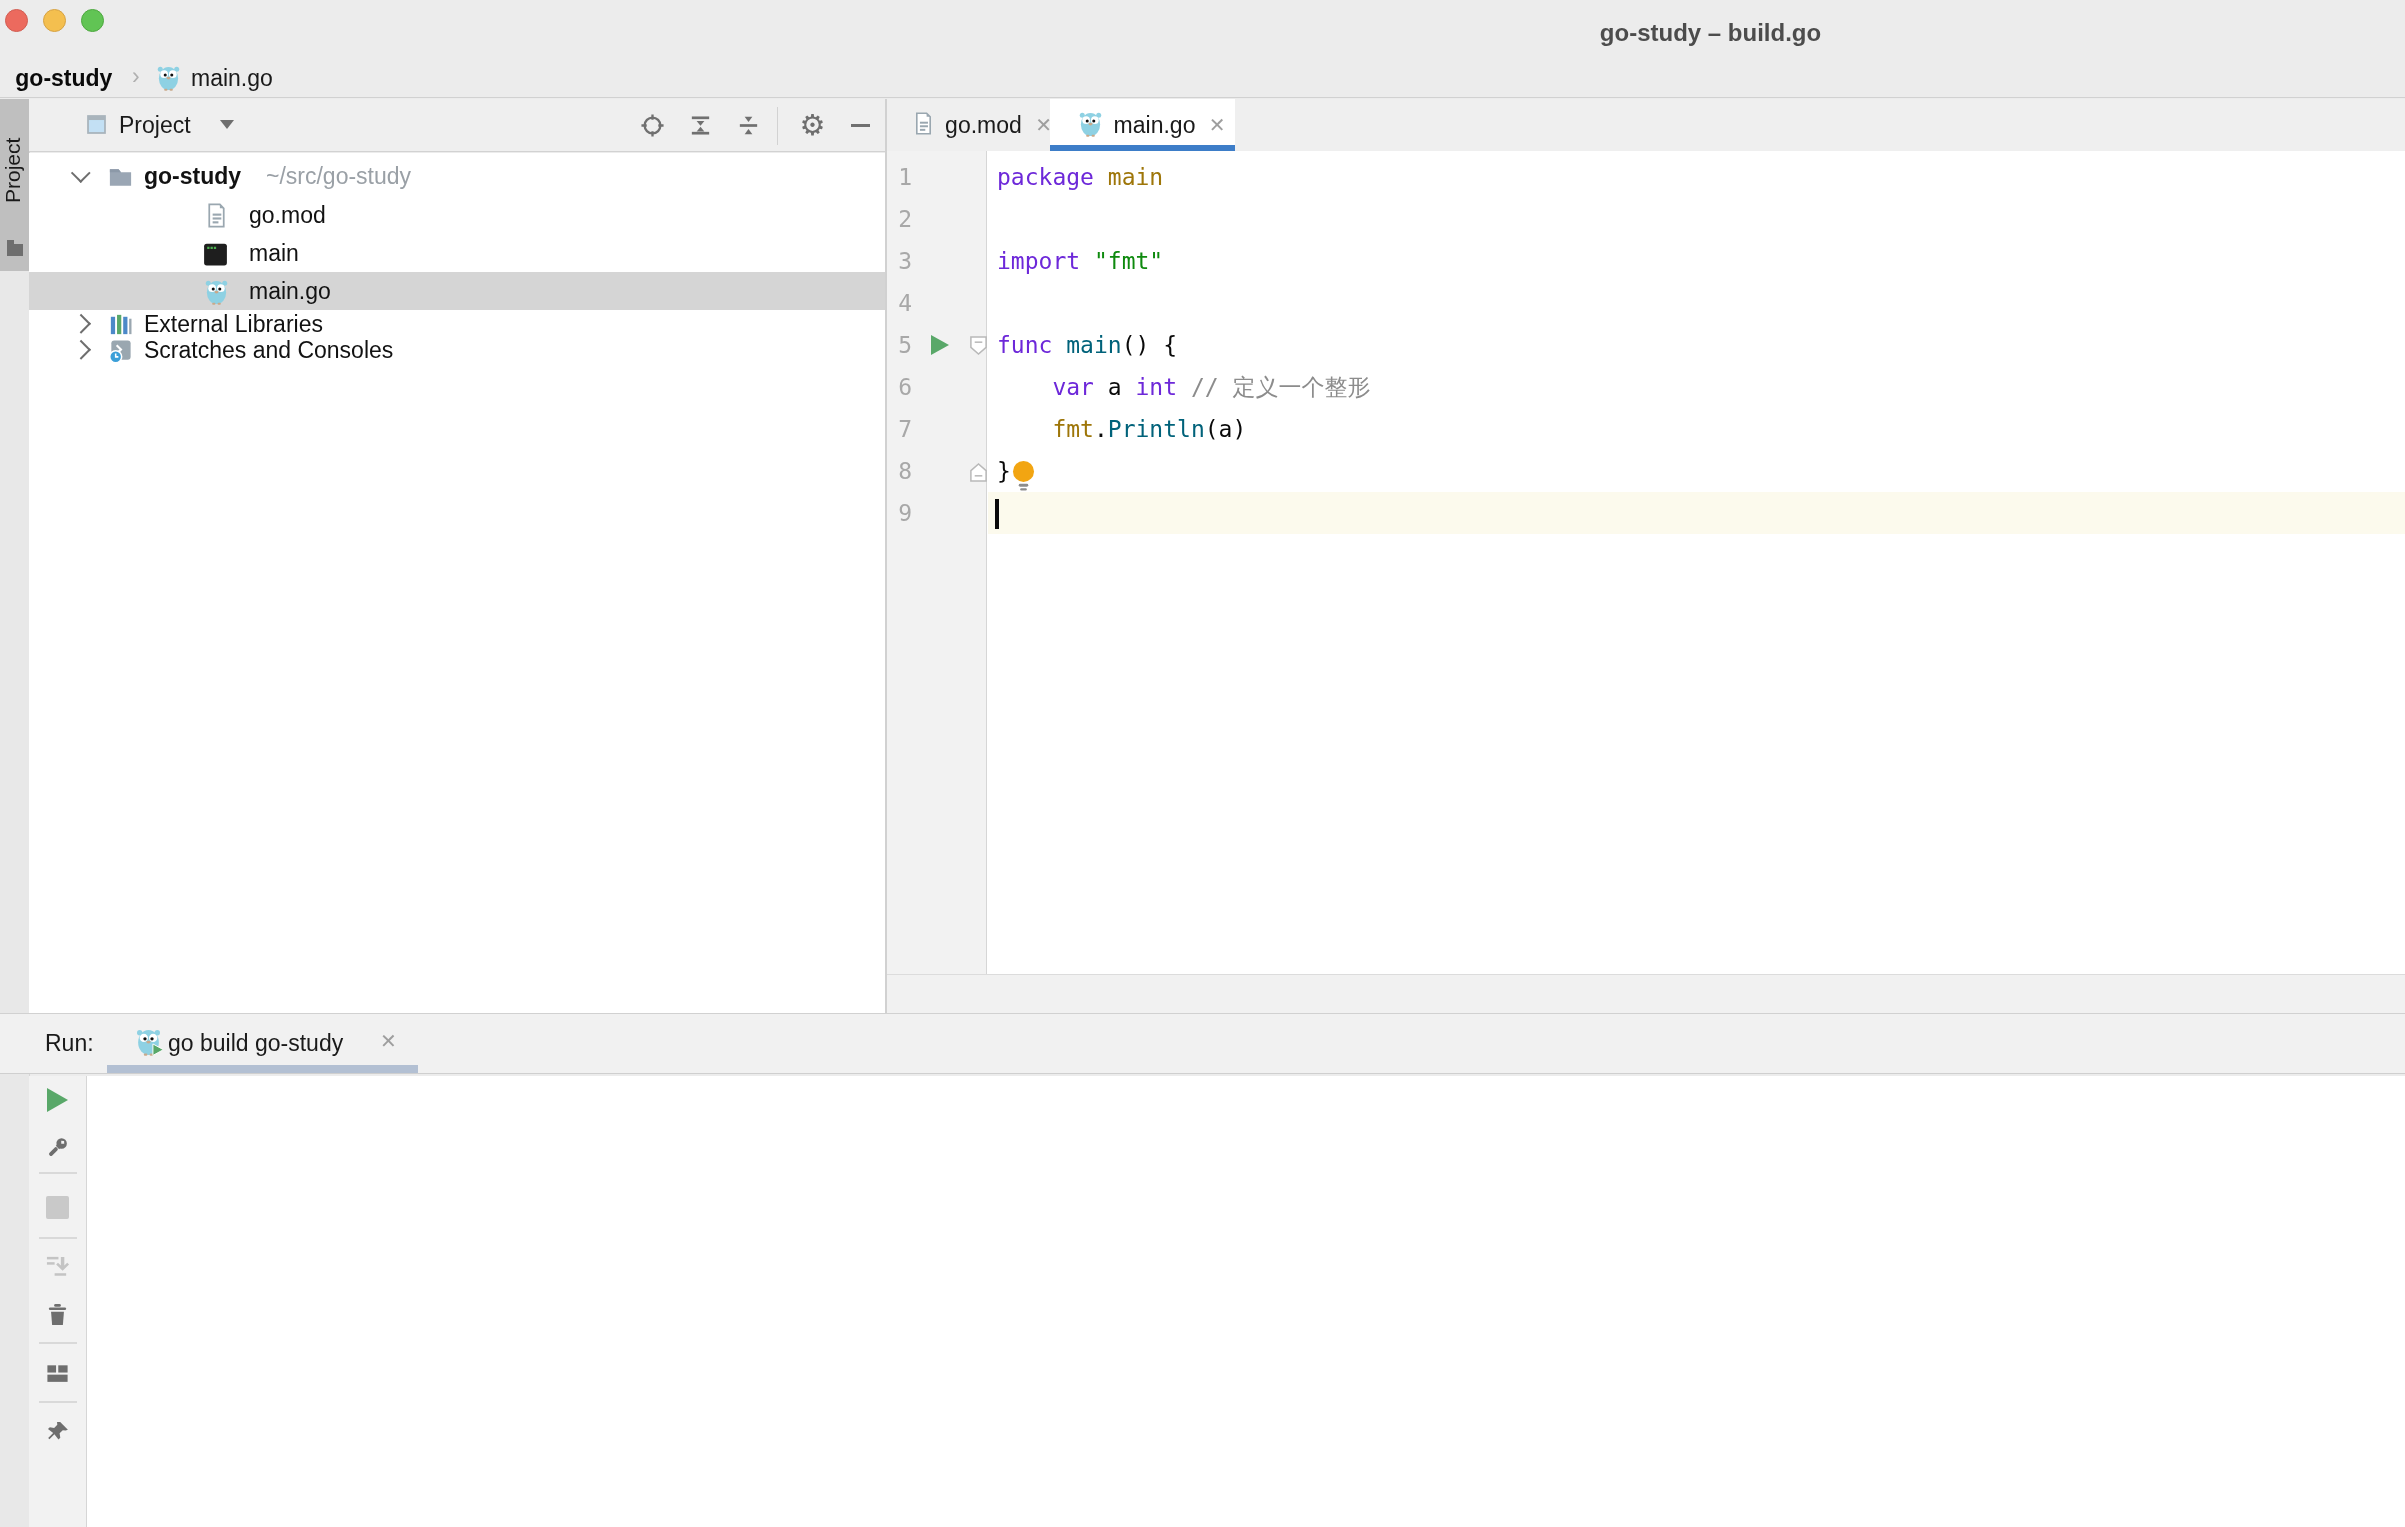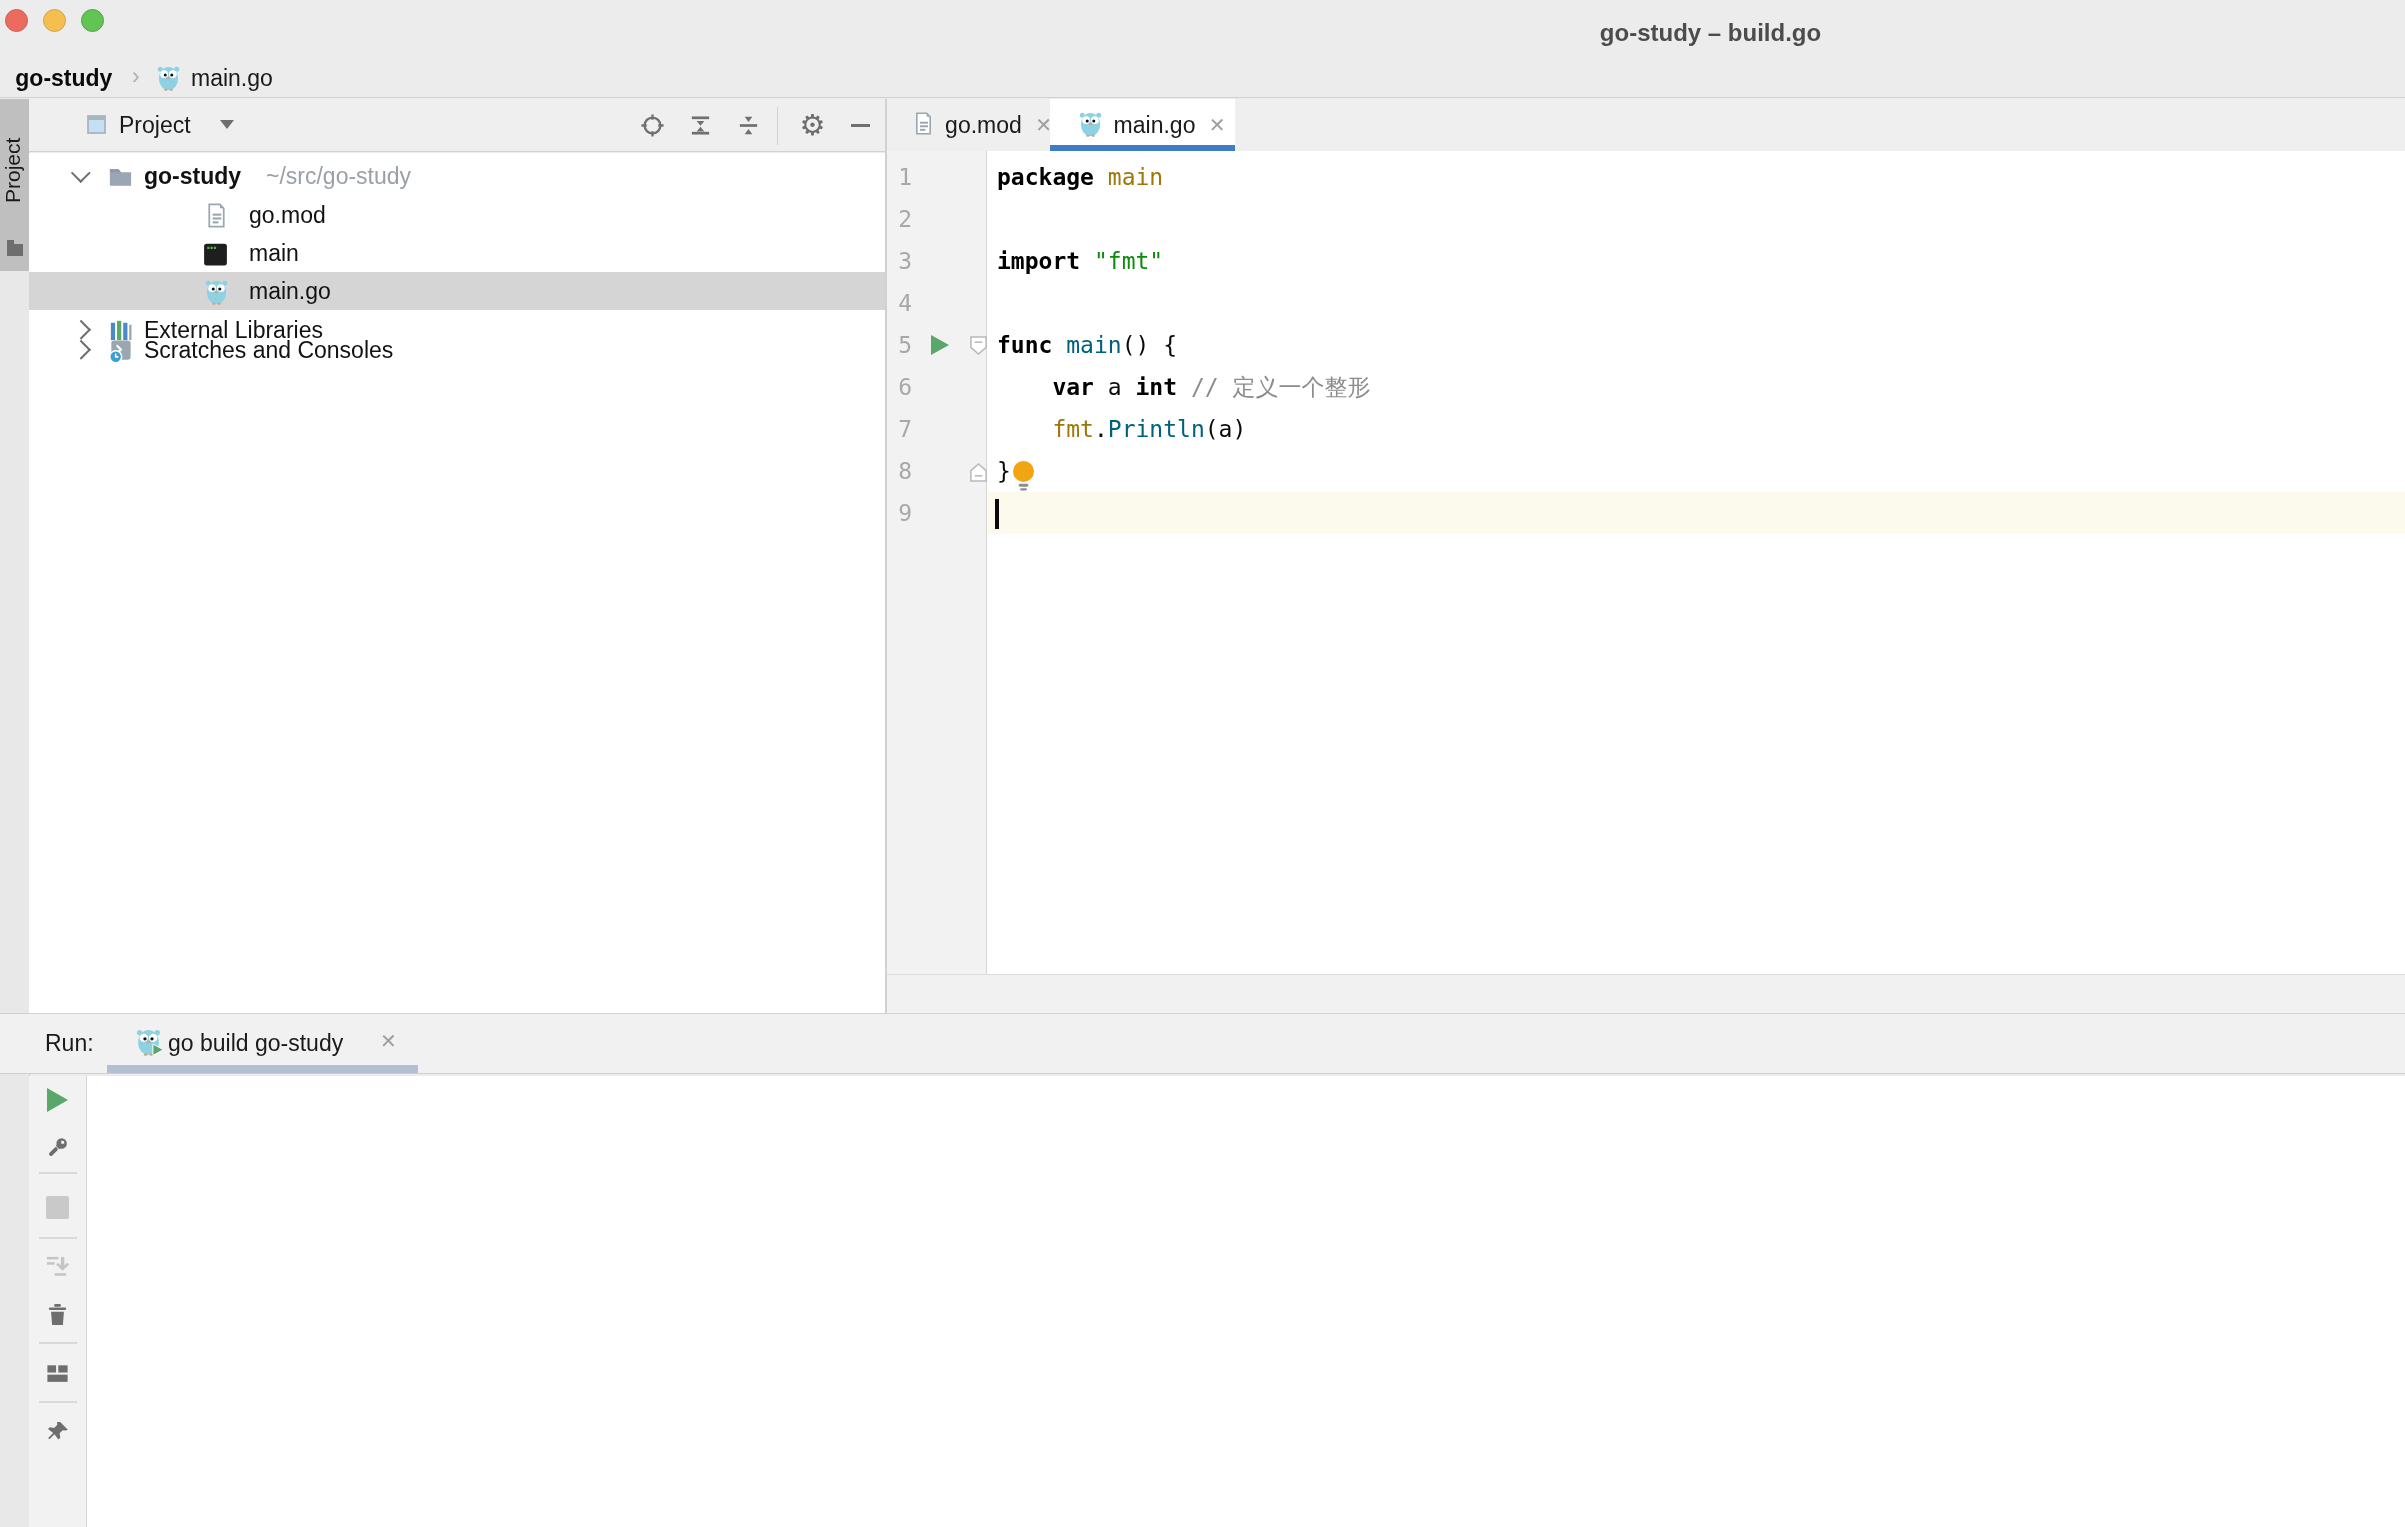--- a/index.html
+++ b/index.html
@@ -70,21 +70,21 @@
   .tab-label{font-size:23px;color:#1a1a1a;margin-left:9.6px;}
   .tab-close{font-size:20px;color:#9e9e9e;margin-left:13.4px;}
 
   
   .editor{left:887px;top:151px;width:1518px;height:823px;background:#ffffff;}
   .gutter{left:0;top:0;width:99px;height:823px;background:#f2f2f2;border-right:1.9px solid #d6d6d6;}
   .lnum{left:0;width:25px;height:42px;line-height:42px;text-align:right;font-size:23px;color:#a8a8a8;}
   .code-line{left:110px;height:42px;line-height:42px;font-size:23px;white-space:pre;}
   .cur-line{left:101px;top:341px;width:1417px;height:42px;background:#fcfaed;}
   .caret{left:108px;top:348px;width:3.8px;height:30px;background:#0a0a0a;}
-  .tk-kw{color:#000000;font-weight:bold;}
+  .tk-kw{color:#6d28d9;}
   .tk-pkg{color:#9e7609;}
   .tk-str{color:#0e8a0e;}
   .tk-fn{color:#00627a;}
   .tk-cmt{color:#8c8c8c;}
   .tk-pl{color:#0a0a0a;}
   .editor-bottom-strip{left:887px;top:974px;width:1518px;height:39px;background:#f1f1f1;border-top:1px solid #dcdcdc;}
 
   
   .run-header{left:0;top:1013px;width:2405px;height:59px;background:#f1f1f1;border-top:1.9px solid #d1d1d1;border-bottom:1.9px solid #cfcfcf;}
   .run-label{left:45px;top:16.3px;font-size:23px;color:#1a1a1a;}
@@ -257,21 +257,21 @@
           <use href="#sym-binary"></use>
         </svg></span>
     <span class="abs t-label" style="left:220px">main</span>
   </div>
   <div class="abs tree-row selected" style="top:119px">
     <span class="abs t-icon" style="left:174px"><svg width="27" height="27" viewBox="0 0 28 28">
           <use href="#sym-gopher"></use>
         </svg></span>
     <span class="abs t-label" style="left:220px">main.go</span>
   </div>
-  <div class="abs tree-row" style="top:158px">
+  <div class="abs tree-row" style="top:152px">
     <span class="abs chev chev-right" style="left:45px;top:12.4px"></span>
     <span class="abs t-icon" style="left:78px"><svg width="27" height="27" viewBox="0 0 28 28">
           <use href="#sym-libs"></use>
         </svg></span>
     <span class="abs t-label" style="left:115px">External Libraries</span>
   </div>
   <div class="abs tree-row" style="top:178px">
     <span class="abs chev chev-right" style="left:45px;top:12.4px"></span>
     <span class="abs t-icon" style="left:78px"><svg width="27" height="27" viewBox="0 0 28 28">
           <use href="#sym-scratches"></use>

